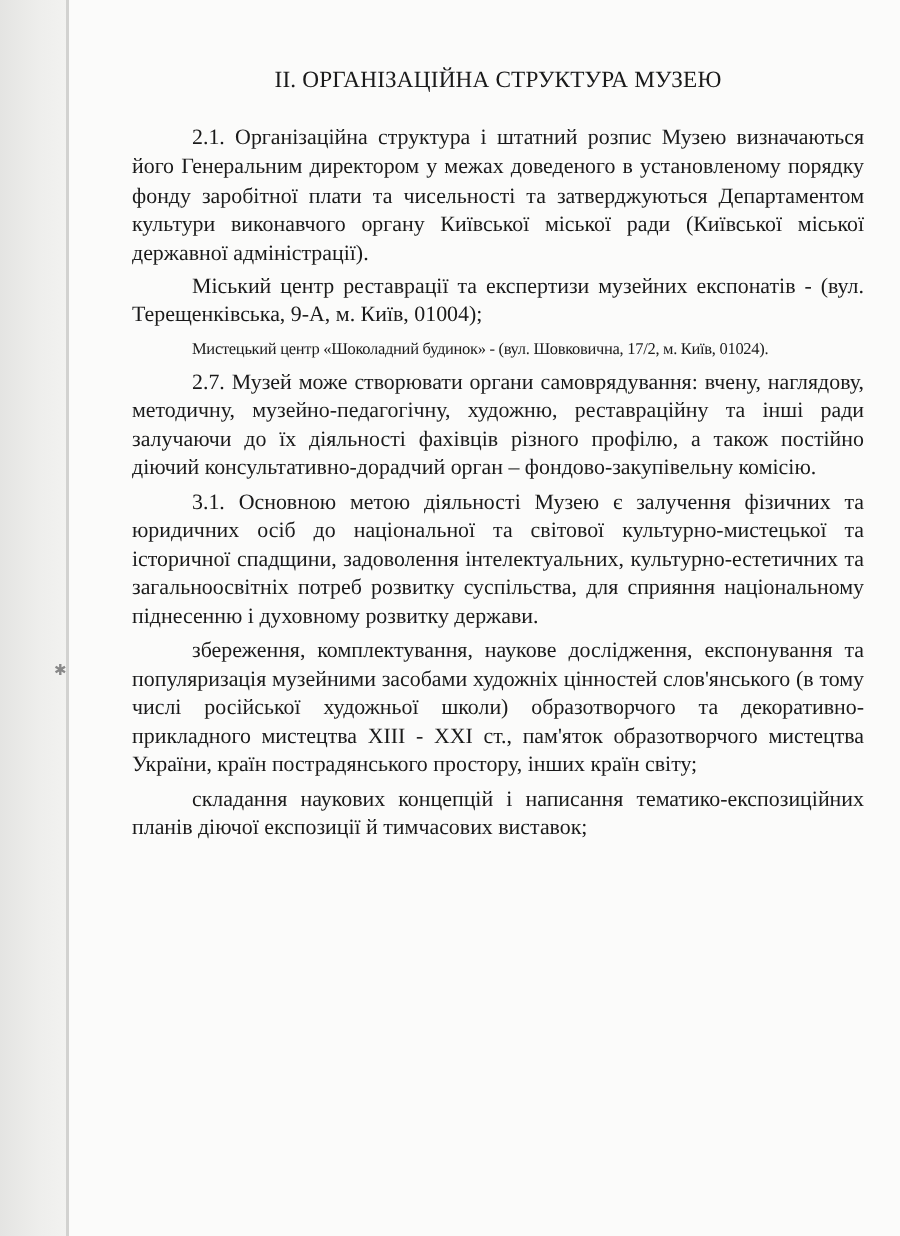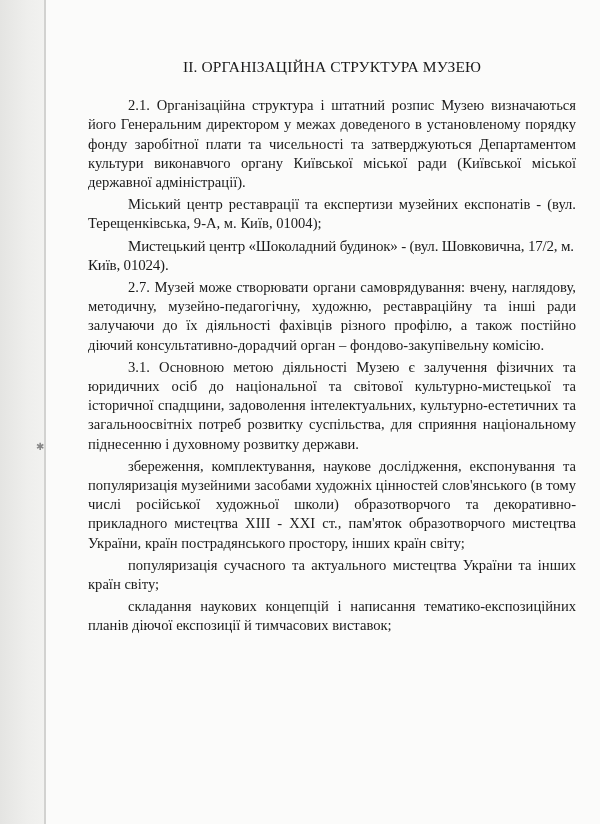--- a/index.html
+++ b/index.html
@@ -17,39 +17,38 @@
     position:absolute; left:44px; top:0; width:2px; height:824px;
     background:#d2d2d0;
   }
   .mark { position:absolute; left:36px; top:441px; font-size:10px; color:#888; }
   .page {
     position:absolute; left:88px; top:44px; width:488px;
     font-size:14.6px; line-height:19.2px;
     text-align:justify;
   }
   h2 {
-    font-weight:normal; font-size:15.5px; text-align:center; margin:13px 0 20px 0;
+    font-weight:normal; font-size:15.5px; text-align:center; margin:0 0 20px 0;
     letter-spacing:0.1px;
   }
   h2.sec3 { margin:20px 0 24px 0; }
   p { margin:0 0 3px 0; text-indent:40px; }
-  p.addr2 { font-size:15px; letter-spacing:-0.2px; text-align:left; }
+  p.addr2 { font-size:11px; letter-spacing:-0.2px; text-align:left; }
 </style>
 </head>
 <body>
 
 <div class="left-strip"></div>
 <div class="left-edge"></div>
 <div class="mark">✱</div>
 
 <div class="page">
   <h2>II. ОРГАНІЗАЦІЙНА СТРУКТУРА МУЗЕЮ</h2>
   <p>2.1. Організаційна структура і штатний розпис Музею визначаються його Генеральним директором у межах доведеного в установленому порядку фонду заробітної плати та чисельності та затверджуються Департаментом культури виконавчого органу Київської міської ради (Київської міської державної адміністрації).</p>
   <p>Міський центр реставрації та експертизи музейних експонатів - (вул. Терещенківська, 9-А, м. Київ, 01004);</p>
   <p class="addr2">Мистецький центр «Шоколадний будинок» - (вул. Шовковична, 17/2, м. Київ, 01024).</p>
   <p>2.7. Музей може створювати органи самоврядування: вчену, наглядову, методичну, музейно-педагогічну, художню, реставраційну та інші ради залучаючи до їх діяльності фахівців різного профілю, а також постійно діючий консультативно-дорадчий орган – фондово-закупівельну комісію.</p>
 
   <p>3.1. Основною метою діяльності Музею є залучення фізичних та юридичних осіб до національної та світової культурно-мистецької та історичної спадщини, задоволення інтелектуальних, культурно-естетичних та загальноосвітніх потреб розвитку суспільства, для сприяння національному піднесенню і духовному розвитку держави.</p>
   <p>збереження, комплектування, наукове дослідження, експонування та популяризація музейними засобами художніх цінностей слов'янського (в тому числі російської художньої школи) образотворчого та декоративно-прикладного мистецтва XIII - XXI ст., пам'яток образотворчого мистецтва України, країн пострадянського простору, інших країн світу;</p>
-  <p>популяризація сучасного та актуального мистецтва  України та інших країн світу;</p>
   <p>складання наукових концепцій і написання тематико-експозиційних планів діючої експозиції й тимчасових виставок;</p>
 
 </div>
 
 </body></html>

